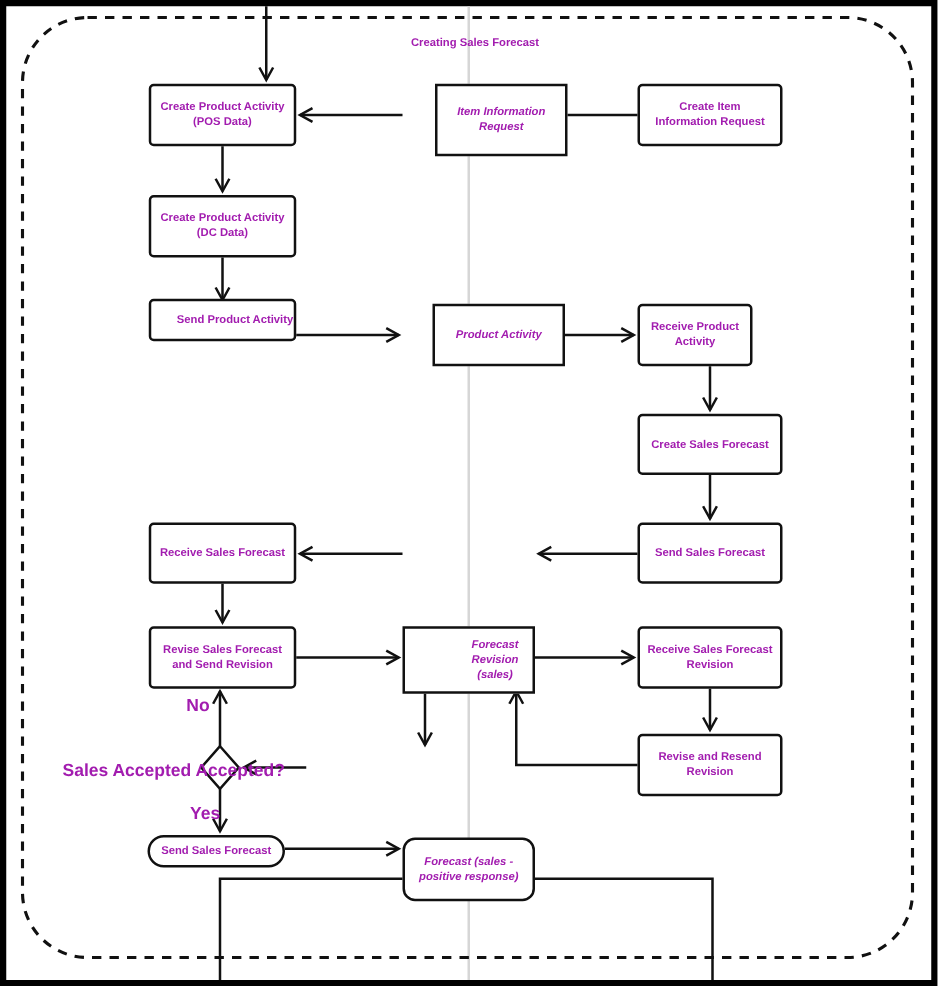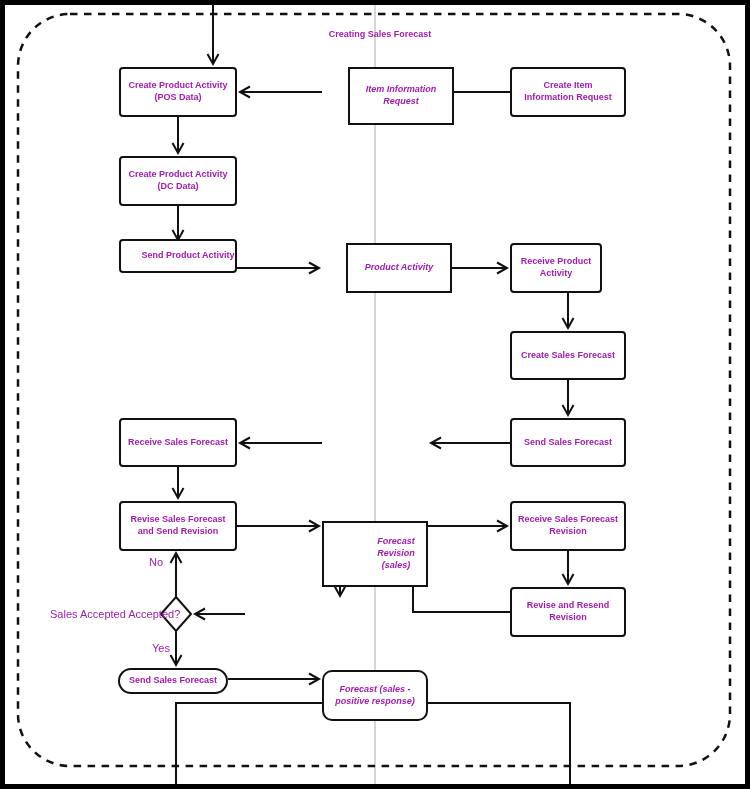--- a/index.html
+++ b/index.html
@@ -26,21 +26,21 @@
     z-index:2;
   }
   .rounded { border-radius:4px; }
   .pill    { border-radius:999px; }
   .rect    { border-radius:0; font-style:italic; }
   .diagram-title {
     position:absolute; left:275px; top:24px; width:200px;
     text-align:center; font-size:9px; font-weight:bold; z-index:2;
   }
   .flow-label {
-    position:absolute; font-size:11px; font-weight:normal;
+    position:absolute; font-size:14px; font-weight:bold;
     z-index:2; white-space:nowrap;
   }
 </style>
 </head>
 <body>
 
 <div class="canvas">
 
   <svg class="layer" viewBox="0 0 750 789">
     <defs>
@@ -98,21 +98,21 @@
   <div class="node rect" style="left:317px; top:238px; width:106px; height:50px;margin-left:24px;">Product Activity</div>
   <div class="node rounded" style="left:505px; top:238px; width:92px; height:50px;">Receive Product Activity</div>
 
   <div class="node rounded" style="left:505px; top:326px; width:116px; height:49px;">Create Sales Forecast</div>
 
   <div class="node rounded" style="left:114px; top:413px; width:118px; height:49px;">Receive Sales Forecast</div>
   <div class="node rounded" style="left:505px; top:413px; width:116px; height:49px;">Send Sales Forecast</div>
 
   <div class="node rounded" style="left:114px; top:496px; width:118px; height:50px;">Revise Sales Forecast
 and Send Revision</div>
-  <div class="node rect" style="left:317px; top:516px; width:106px; height:66px;padding-left:42px;">Forecast Revision
+  <div class="node rect" style="left:317px; top:496px; width:106px; height:54px;padding-left:42px;">Forecast Revision
 (sales)</div>
   <div class="node rounded" style="left:505px; top:496px; width:116px; height:50px;">Receive Sales Forecast
 Revision</div>
 
   <div class="node rounded" style="left:505px; top:582px; width:116px; height:50px;">Revise and Resend
 Revision</div>
 
   <div class="node pill" style="left:113px; top:663px; width:110px; height:26px;">Send Sales Forecast</div>
   <div class="node rect" style="left:317px; top:665px; width:106px; height:51px;border-radius:10px;">Forecast (sales -
 positive response)</div>

